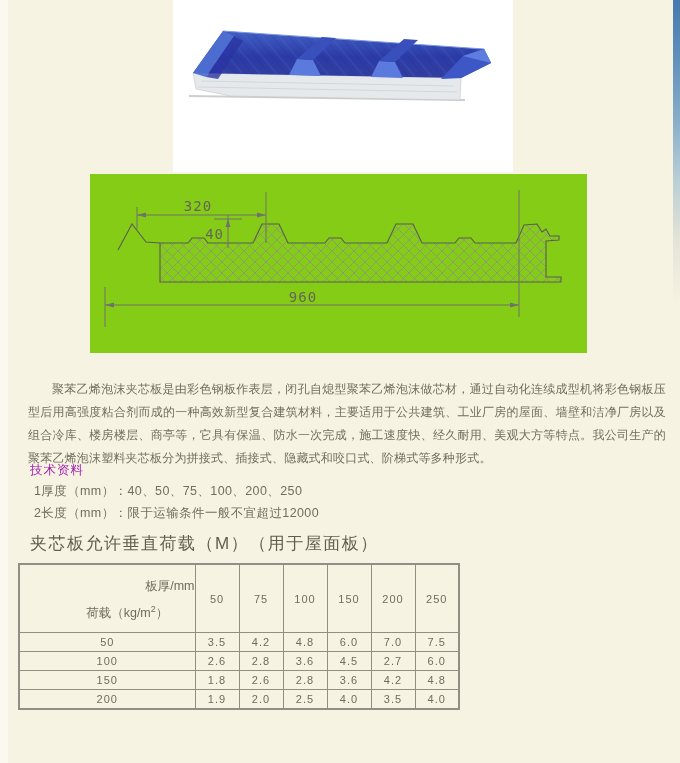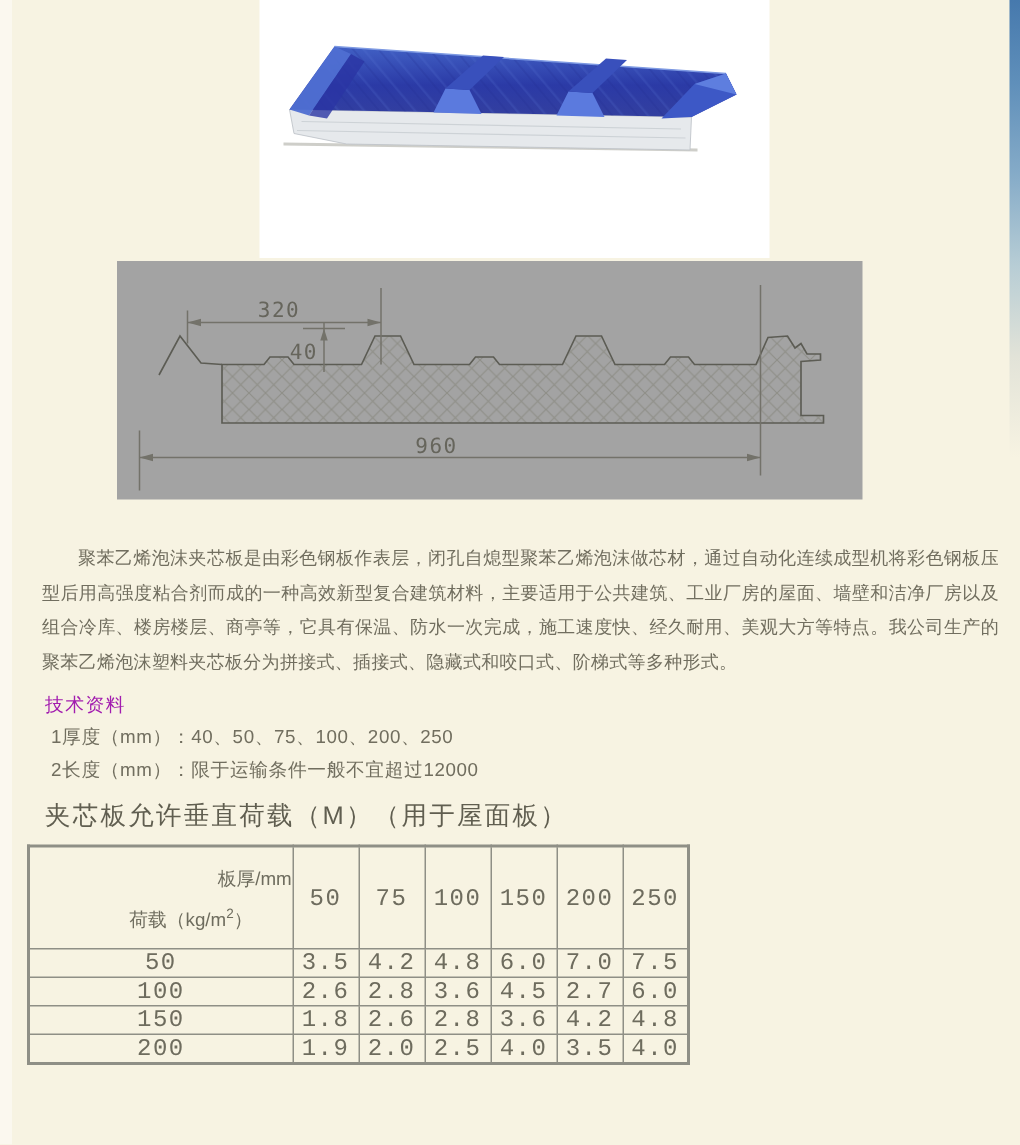--- a/index.html
+++ b/index.html
@@ -4,36 +4,36 @@
 <style>
   html,body{margin:0;padding:0;}
   body{width:680px;height:763px;position:relative;overflow:hidden;
        background:#f7f3e2;font-family:"Liberation Sans",sans-serif;}
   .edge-left{position:absolute;left:0;top:0;width:8px;height:763px;
              background:rgba(255,255,255,0.45);}
   .edge-right{position:absolute;right:0;top:0;width:7px;height:305px;
               background:linear-gradient(180deg,#4679ad 0%,#5f8fba 18%,#85abc8 38%,
                          #b7cdd5 58%,#e2e3d8 78%,#f7f3e2 100%);}
   .photo-box{position:absolute;left:173px;top:0;width:340px;height:172px;background:#ffffff;}
-  .drawing-box{position:absolute;left:78px;top:174px;width:497px;height:159px;background:#a3a3a3;}
-  .intro{position:absolute;left:28px;top:361px;width:638px;margin:0;
+  .drawing-box{position:absolute;left:90px;top:174px;width:497px;height:179px;background:#84cc16;}
+  .intro{position:absolute;left:28px;top:378px;width:638px;margin:0;
          font-size:12px;line-height:23px;color:#716e5f;text-align:justify;
          text-indent:2em;letter-spacing:0.2px;}
   .tech-title{position:absolute;left:30px;top:462px;font-size:12.5px;color:#a21caf;letter-spacing:1px;}
   .tech-item{position:absolute;left:34px;font-size:12.5px;color:#716e5f;letter-spacing:0.4px;}
   .ti-1{top:483px}
   .ti-2{top:505px}
   .table-caption{position:absolute;left:30px;top:532px;font-size:17px;
                  color:#605e50;letter-spacing:1.5px;}
   table.load{position:absolute;left:18px;top:563px;width:440px;table-layout:fixed;
              border-collapse:collapse;border:2px solid #8f8f86;color:#6e6c5e;}
   table.load td{border:1px solid #8f8f86;text-align:center;padding:0;vertical-align:middle;}
   tr.head td{height:67px;font-size:12.5px;}
-  tr.head td.num,tr.body td{font-family:Liberation Mono, monospace;
-                            font-size:16px;letter-spacing:1px;}
+  tr.head td.num,tr.body td{font-family:Liberation Sans, sans-serif;
+                            font-size:11px;letter-spacing:1px;}
   tr.body td{height:18px;}
   .corner .h1{margin-top:4px;text-align:right;}
   .corner .h2{margin-top:9px;padding-left:40px;}
   .corner sup{font-size:9px;}
   svg text{font-family:"DejaVu Sans Mono",monospace;fill:#66655c;}
 </style>
 </head>
 <body>
 
 <div class="edge-left"></div>

